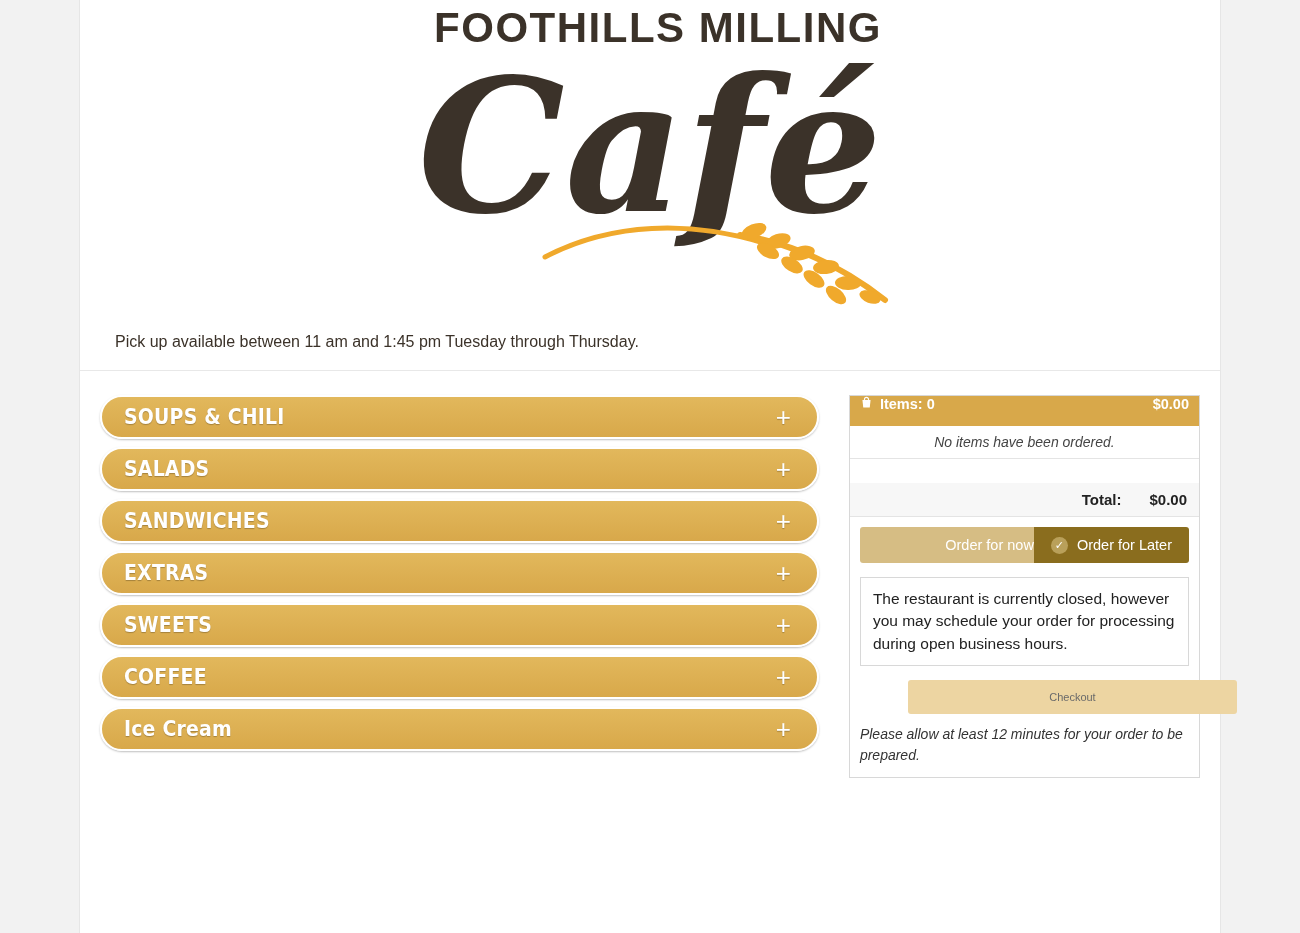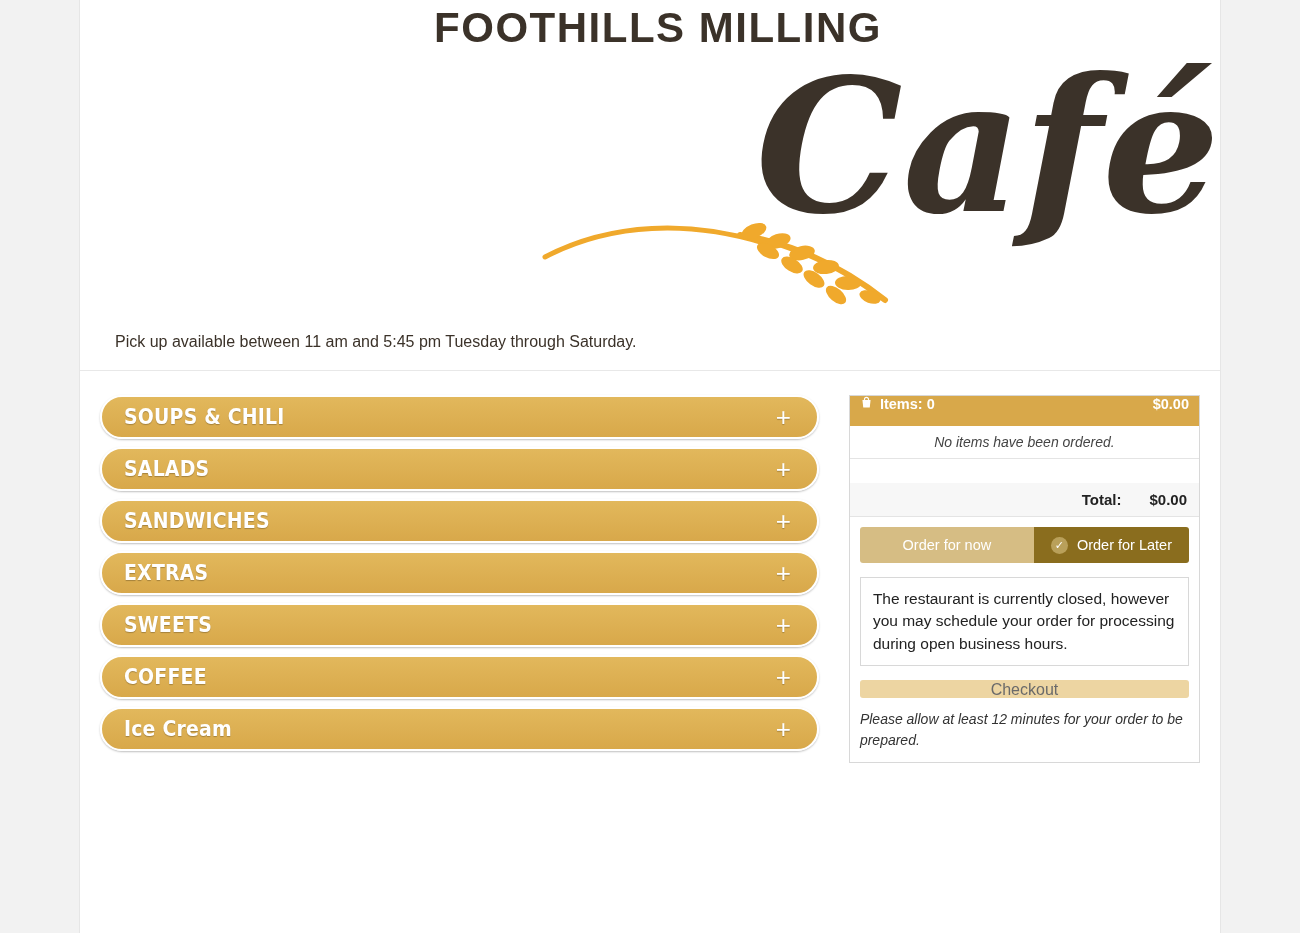--- a/index.html
+++ b/index.html
@@ -56,21 +56,21 @@
     font-weight: bold;
     font-size: 42px;
     letter-spacing: 1.5px;
     color: #3b3229;
   }
   .logo-script {
     position: absolute;
     top: 46px;
     left: 0;
     right: 0;
-    text-align: right;
+    text-align: center;
     font-family: "DejaVu Serif", serif;
     font-style: italic;
     font-weight: bold;
     font-size: 185px;
     line-height: 200px;
     color: #3b3229;
   }
   .wheat {
     position: absolute;
     left: 50%;
@@ -224,21 +224,21 @@
     border-radius: 3px;
     overflow: hidden;
     margin-bottom: 14px;
   }
   .toggle-now {
     flex: 0 0 174px;
     background: #d6bd84;
     color: #ffffff;
     display: flex;
     align-items: center;
-    justify-content: center;
+    justify-content: flex-end;
     font-size: 14.5px;
     cursor: pointer;
   }
   .toggle-later {
     flex: 1;
     background: #8a6d1e;
     color: #ffffff;
     display: flex;
     align-items: center;
     justify-content: center;
@@ -262,28 +262,29 @@
     border: 1px solid #d8d8d8;
     padding: 10px 12px;
     font-size: 15.5px;
     line-height: 1.45;
     color: #222222;
     text-align: left;
     margin-bottom: 14px;
   }
   .checkout-btn {
     width: 100%;
-    height: 18px;
+    height: 34px;
     background: #edd5a2;
     border: none;
     border-radius: 3px;
     color: #6a6a6a;
-    font-size: 16px;
+    font-size: 11px;
     font-family: "Liberation Sans", sans-serif;
     cursor: pointer;
+    margin-left: 48px;
   }
   .note {
     margin-top: 10px;
     font-style: italic;
     font-size: 14px;
     color: #333333;
     line-height: 1.45;
   }
 </style>
 </head>
@@ -310,21 +311,21 @@
             <ellipse cx="274" cy="74" rx="12" ry="6.5" transform="rotate(36 274 74)"></ellipse>
             <ellipse cx="296" cy="90" rx="12" ry="6.5" transform="rotate(40 296 90)"></ellipse>
             <ellipse cx="330" cy="92" rx="11" ry="6" transform="rotate(20 330 92)"></ellipse>
           </g>
         </svg>
       </div>
     </div>
 
 
     <div class="notice-bar">
-      <span class="notice-text">Pick up available between 11 am and 5:45 pm Tuesday through Saturday.</span>
+      <span class="notice-text">Pick up available between 11 am and 1:45 pm Tuesday through Thursday.</span>
     </div>
 
     <div class="content">
 
       <div class="menu-col">
         <div class="category">
           <span class="category-label">SOUPS &amp; CHILI</span>
           <span class="plus">+</span>
         </div>
         <div class="category">

